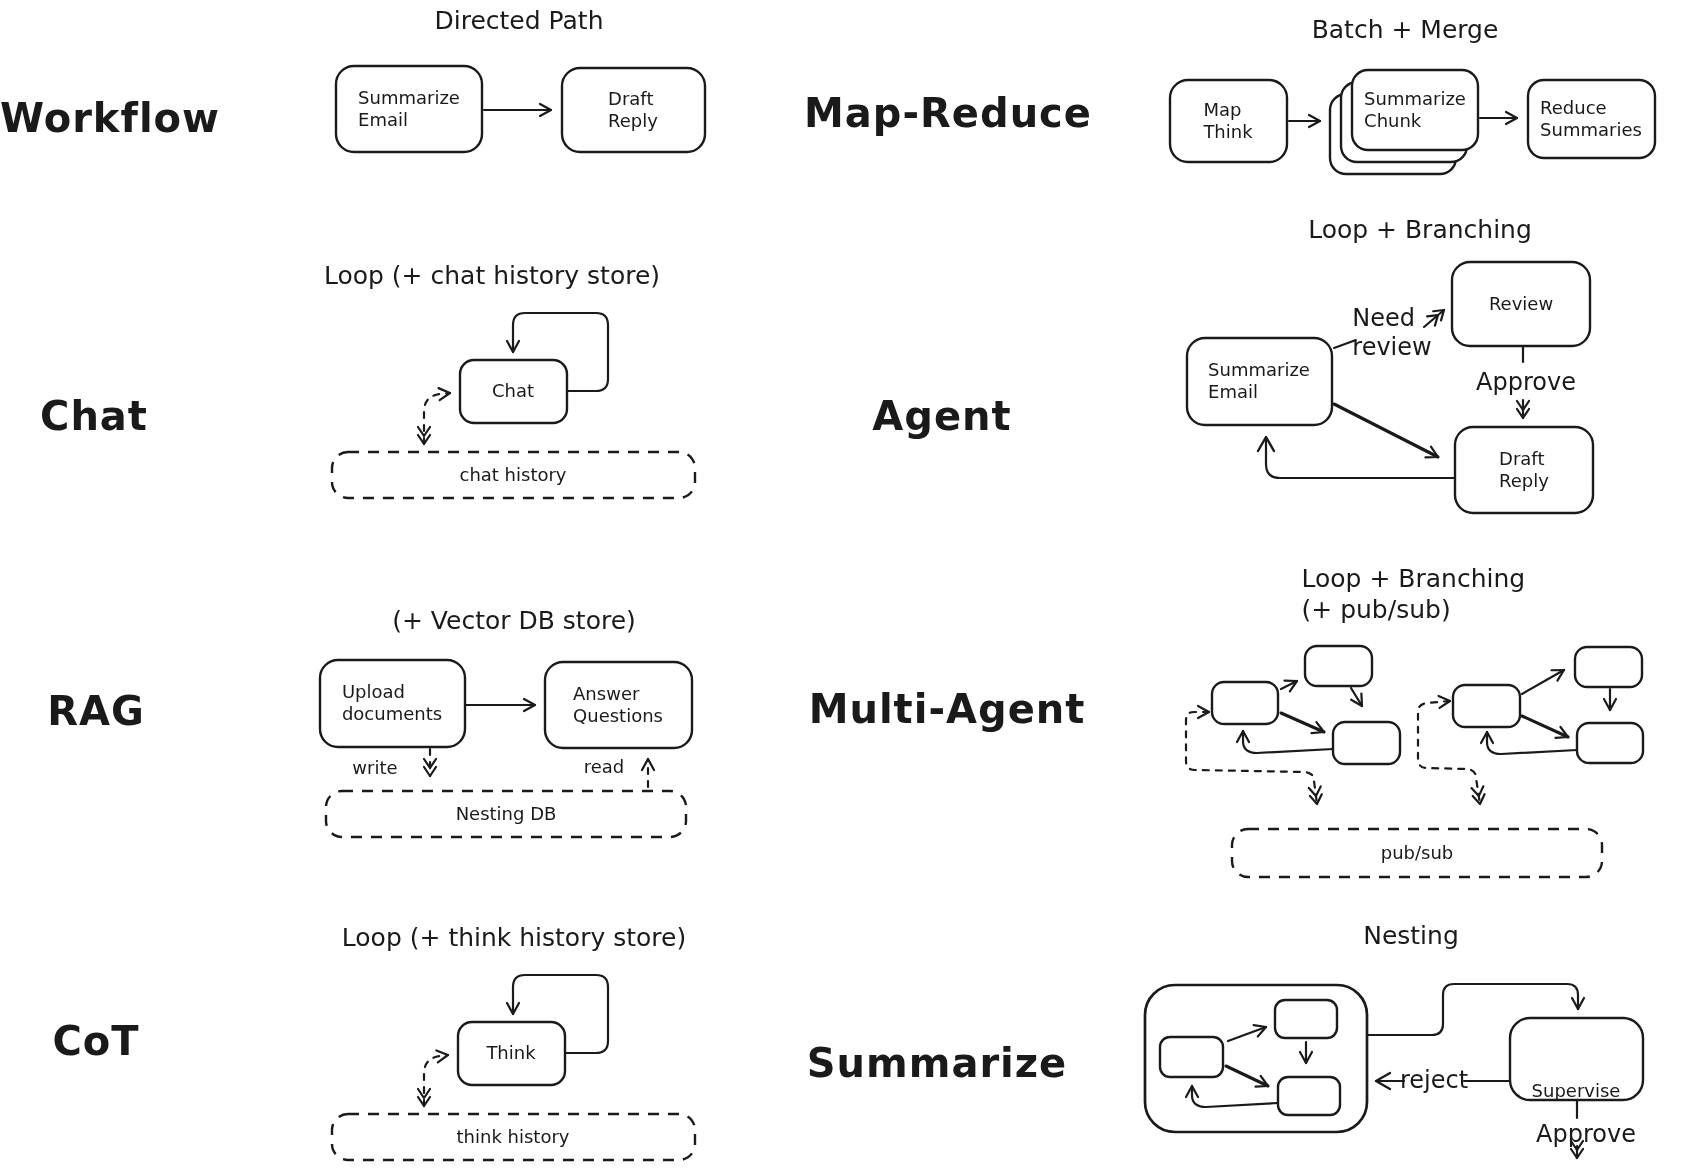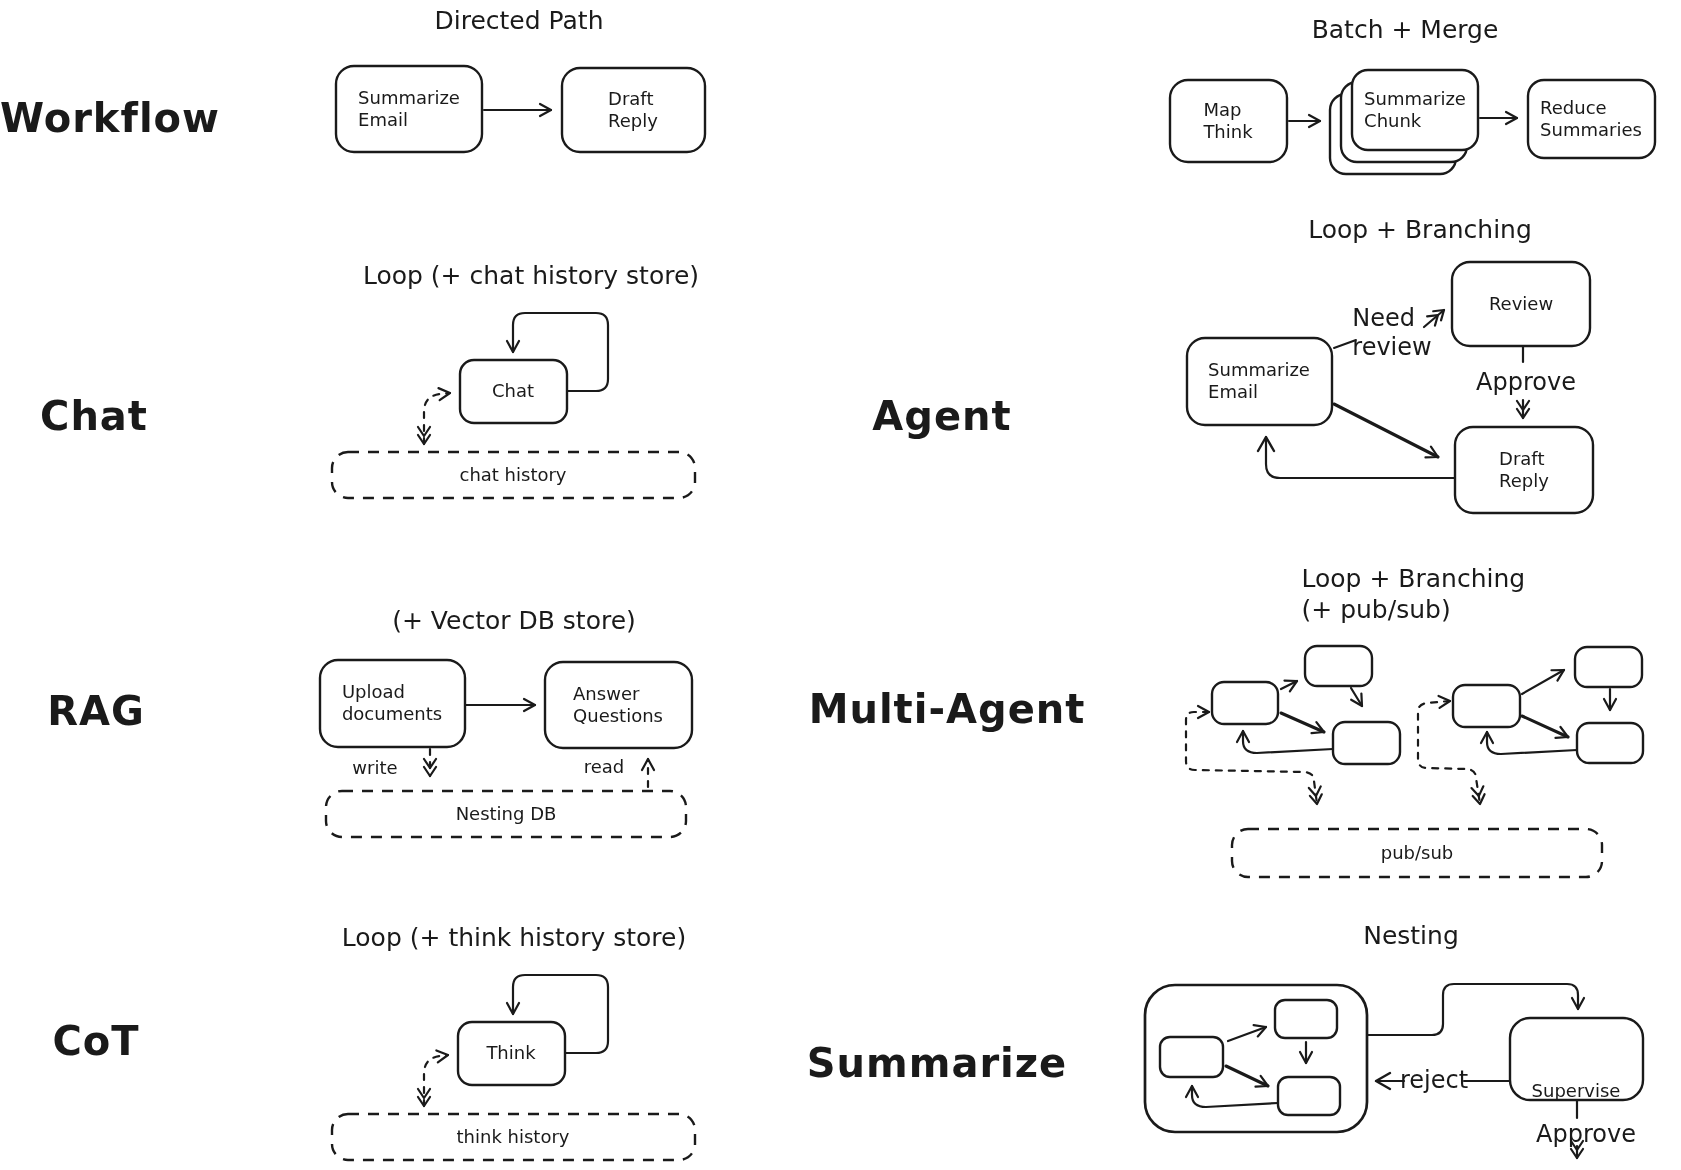--- a/index.html
+++ b/index.html
@@ -116,30 +116,31 @@
     <path class="s" d="M1577,1146 L1577,1158" marker-end="url(#ah2)"></path>
   </svg>
 
   <div class="t big" style="left:110px;top:118px">Workflow</div>
   <div class="t title" style="left:519px;top:21px">Directed Path</div>
   <div class="t node" style="left:409px;top:109px">Summarize
 Email</div>
   <div class="t node" style="left:633px;top:110px">Draft
 Reply</div>
 
+  <div class="t big" style="left:948px;top:113px">Map-Reduce</div>
   <div class="t title" style="left:1405px;top:30px">Batch + Merge</div>
   <div class="t node" style="left:1228px;top:121px">Map
 Think</div>
   <div class="t node" style="left:1415px;top:110px">Summarize
 Chunk</div>
   <div class="t node" style="left:1591px;top:119px">Reduce
 Summaries</div>
 
   <div class="t big" style="left:94px;top:416px">Chat</div>
-  <div class="t title" style="left:531px;top:276px">Loop (+ chat history store)</div>
+  <div class="t title" style="left:492px;top:276px">Loop (+ chat history store)</div>
   <div class="t node" style="left:513px;top:391px">Chat</div>
   <div class="t node" style="left:513px;top:475px">chat history</div>
 
   <div class="t big" style="left:942px;top:416px">Agent</div>
   <div class="t title" style="left:1420px;top:230px">Loop + Branching</div>
   <div class="t node" style="left:1259px;top:381px">Summarize
 Email</div>
   <div class="t node" style="left:1521px;top:304px">Review</div>
   <div class="t node" style="left:1524px;top:470px">Draft
 Reply</div>

